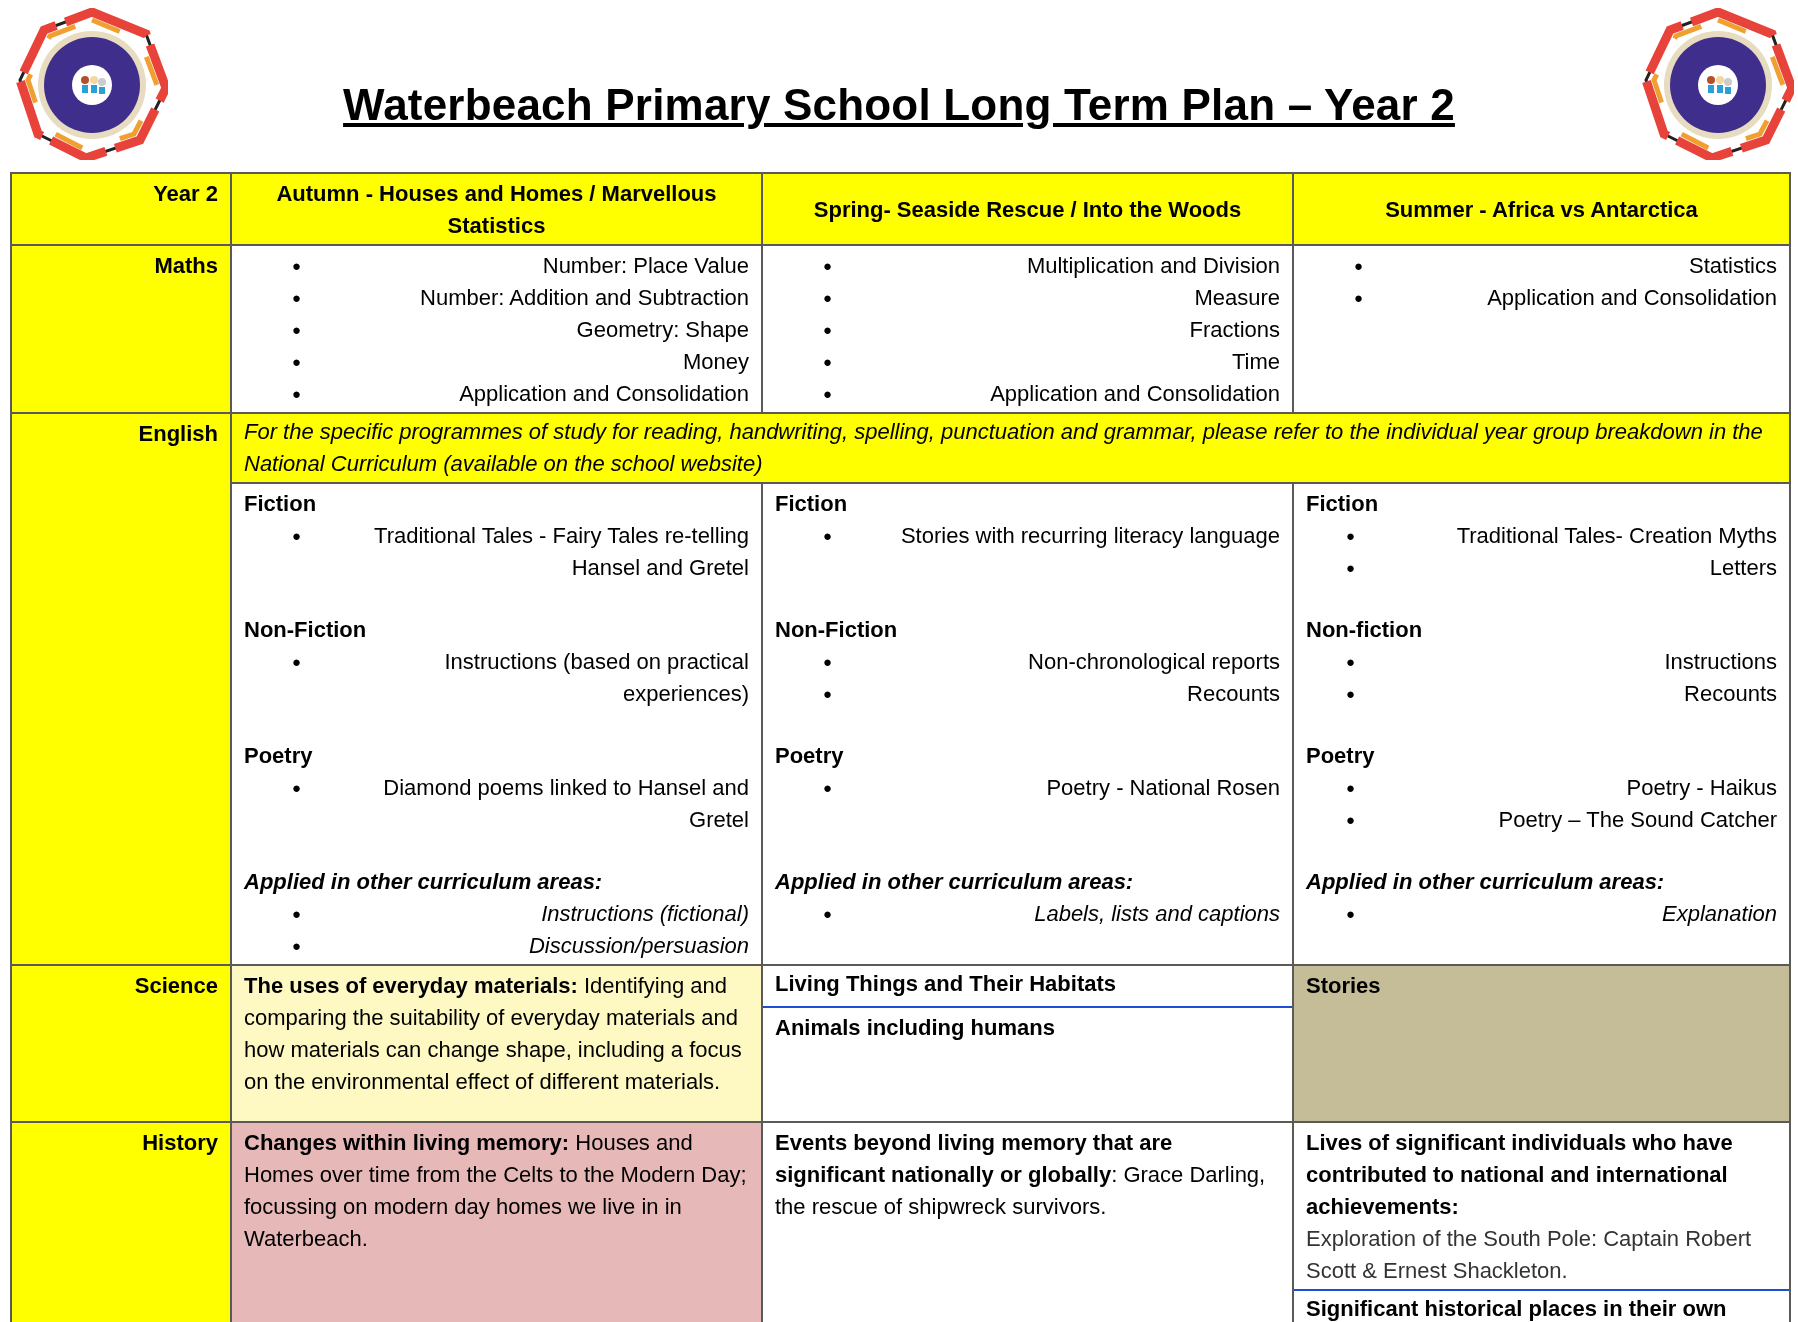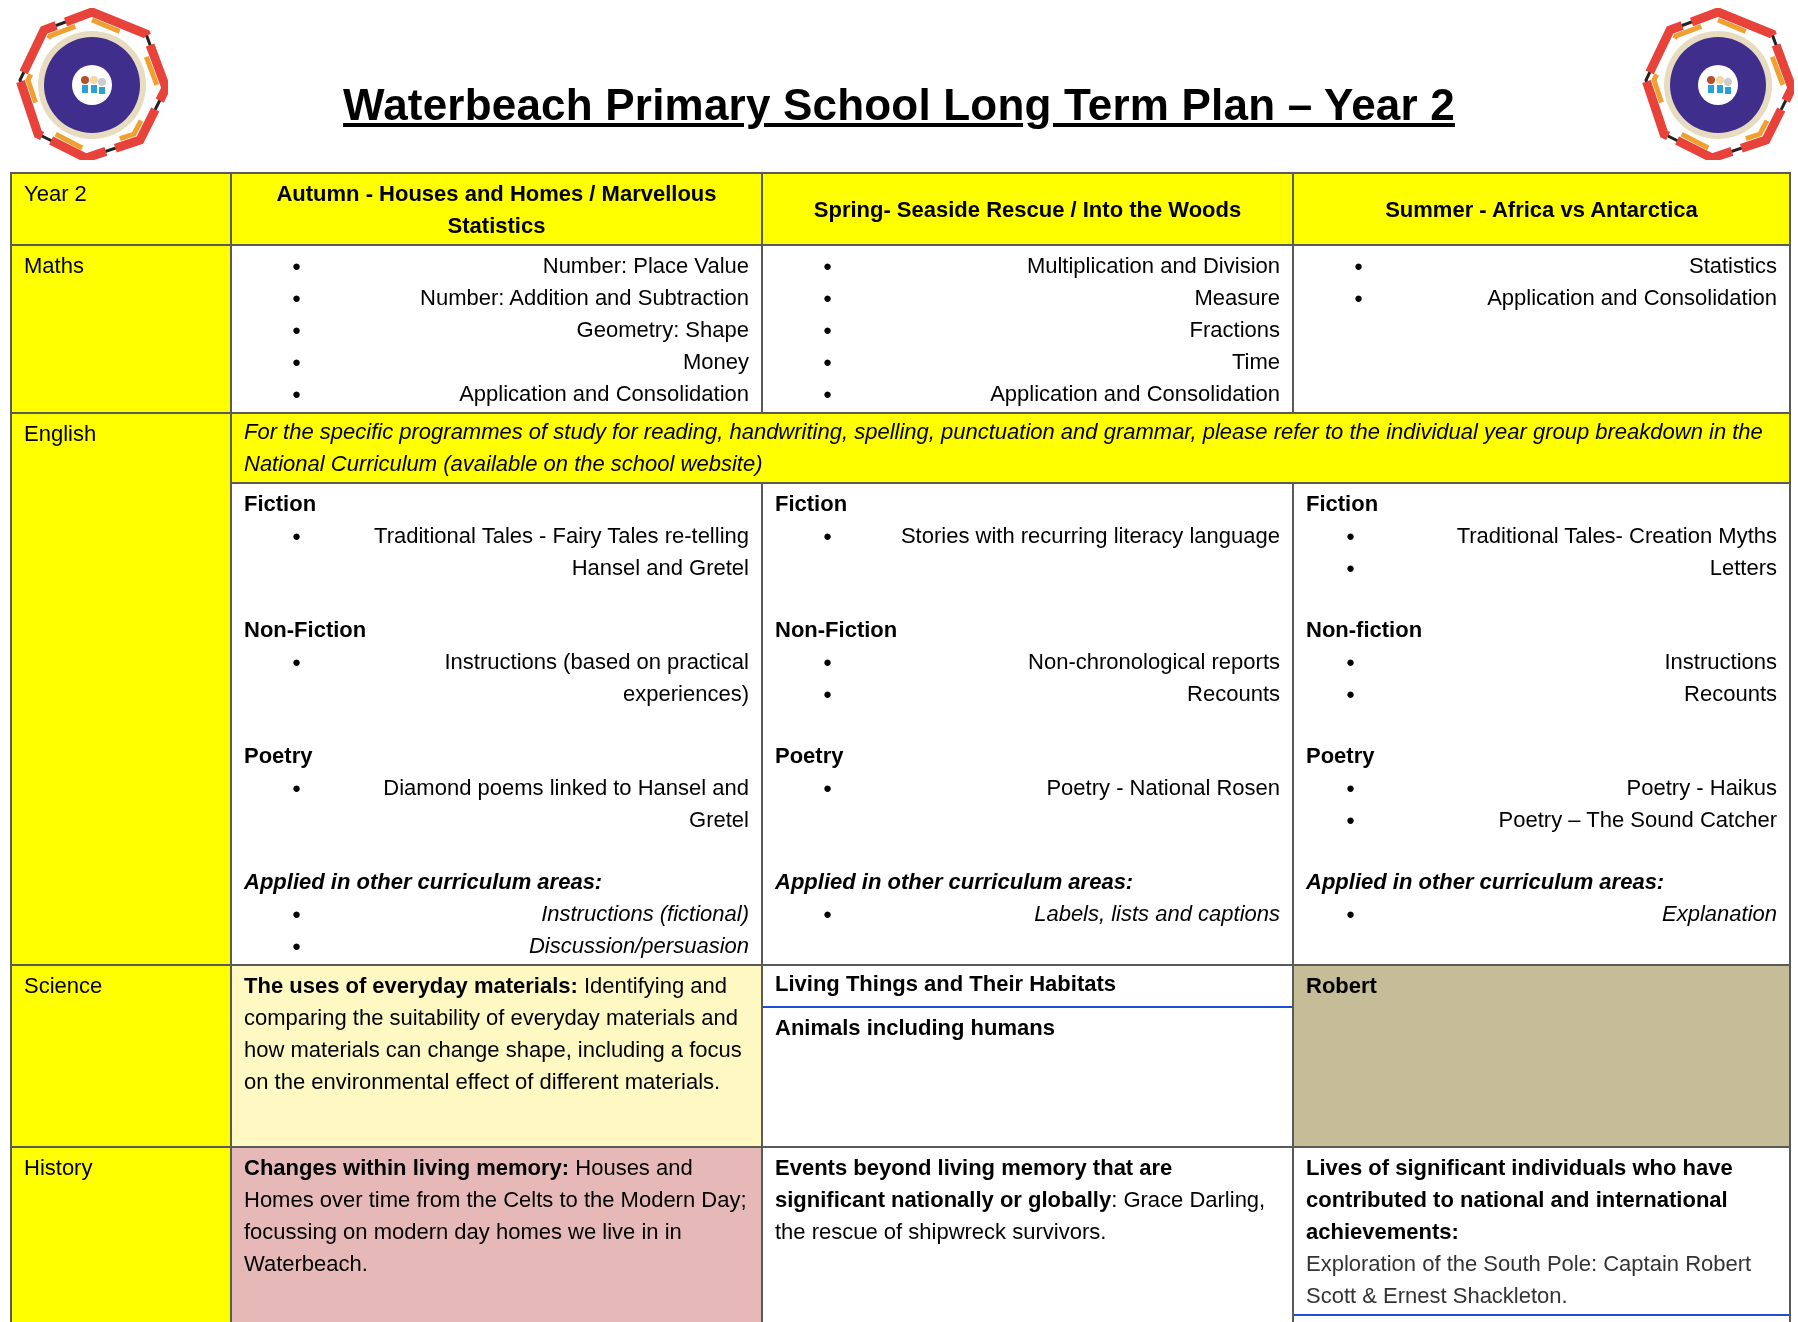--- a/index.html
+++ b/index.html
@@ -11,21 +11,21 @@
   .title { position: absolute; top: 80px; left: 0; width: 1798px; text-align: center;
            font-size: 44px; font-weight: bold; text-decoration: underline; letter-spacing: 0.2px; }
   table.plan { position: absolute; left: 10px; top: 172px; border-collapse: collapse;
                width: 1779px; table-layout: fixed; }
   table.plan td { border: 2px solid #5a5a58; vertical-align: top; padding: 4px 12px 2px 12px;
                   font-size: 22px; line-height: 32px; }
   .yellow { background: #ffff00; }
   .green { background: #fef9c3; }
   .pink { background: #e6b8b7; }
   .tan { background: #c4bd97; }
-  .rowlabel { font-weight: normal; font-size: 24px; padding-left: 12px !important; }
+  .rowlabel { font-weight: bold; font-size: 24px; padding-left: 12px !important; text-align: right; }
   .headcell { font-weight: bold; font-size: 24px; text-align: center; vertical-align: middle !important; line-height: 34px; }
   ul.bl { margin: 0; padding: 0; list-style: none; text-align: right; }
   ul.bl li { position: relative; padding-left: 92px; }
   ul.bl li::before { content: "\25CF"; position: absolute; left: 48px; font-size: 15px; top: 0; }
   ul.bl.narrow li { padding-left: 80px; }
   ul.bl.narrow li::before { left: 40px; }
   .sub { font-weight: bold; }
   .gap { height: 30px; }
   .ital { font-style: italic; }
   .note { font-style: italic; font-size: 20px; line-height: 28px; padding-top: 2px !important; padding-bottom: 2px !important; }
@@ -182,28 +182,28 @@
         <li>Poetry – The Sound Catcher</li>
       </ul>
       <div class="gap"></div>
       <div class="sub ital">Applied in other curriculum areas:</div>
       <ul class="bl narrow ital">
             <li>Explanation</li>
           </ul>
     </td>
   </tr>
 
-  <tr style="height:182px">
+  <tr style="height:157px">
     <td class="yellow rowlabel">Science</td>
     <td class="green"><span class="b">The uses of everyday materials:</span><span> Identifying and comparing the suitability of everyday materials and how materials can change shape, including a focus on the environmental effect of different materials.</span></td>
     <td class="nopad">
       <div class="split-top b">Living Things and Their Habitats</div>
       <div class="split-bot b">Animals including humans</div>
     </td>
-    <td class="tan b">Robert</td>
+    <td class="tan b">Stories</td>
   </tr>
 
   <tr style="height:221px">
     <td class="yellow rowlabel">History</td>
     <td class="pink"><span class="b">Changes within living memory:</span><span> Houses and Homes over time from the Celts to the Modern Day; focussing on modern day homes we live in in Waterbeach.</span></td>
     <td><span class="b">Events beyond living memory that are significant nationally or globally</span><span>: Grace Darling, the rescue of shipwreck survivors.</span></td>
     <td class="nopad">
       <div class="split-top" style="padding:4px 12px 2px 12px;">
         <div class="b">Lives of significant individuals who have contributed to national and international achievements:</div>
         <div class="grey-text">Exploration of the South Pole: Captain Robert Scott &amp; Ernest Shackleton.</div>

